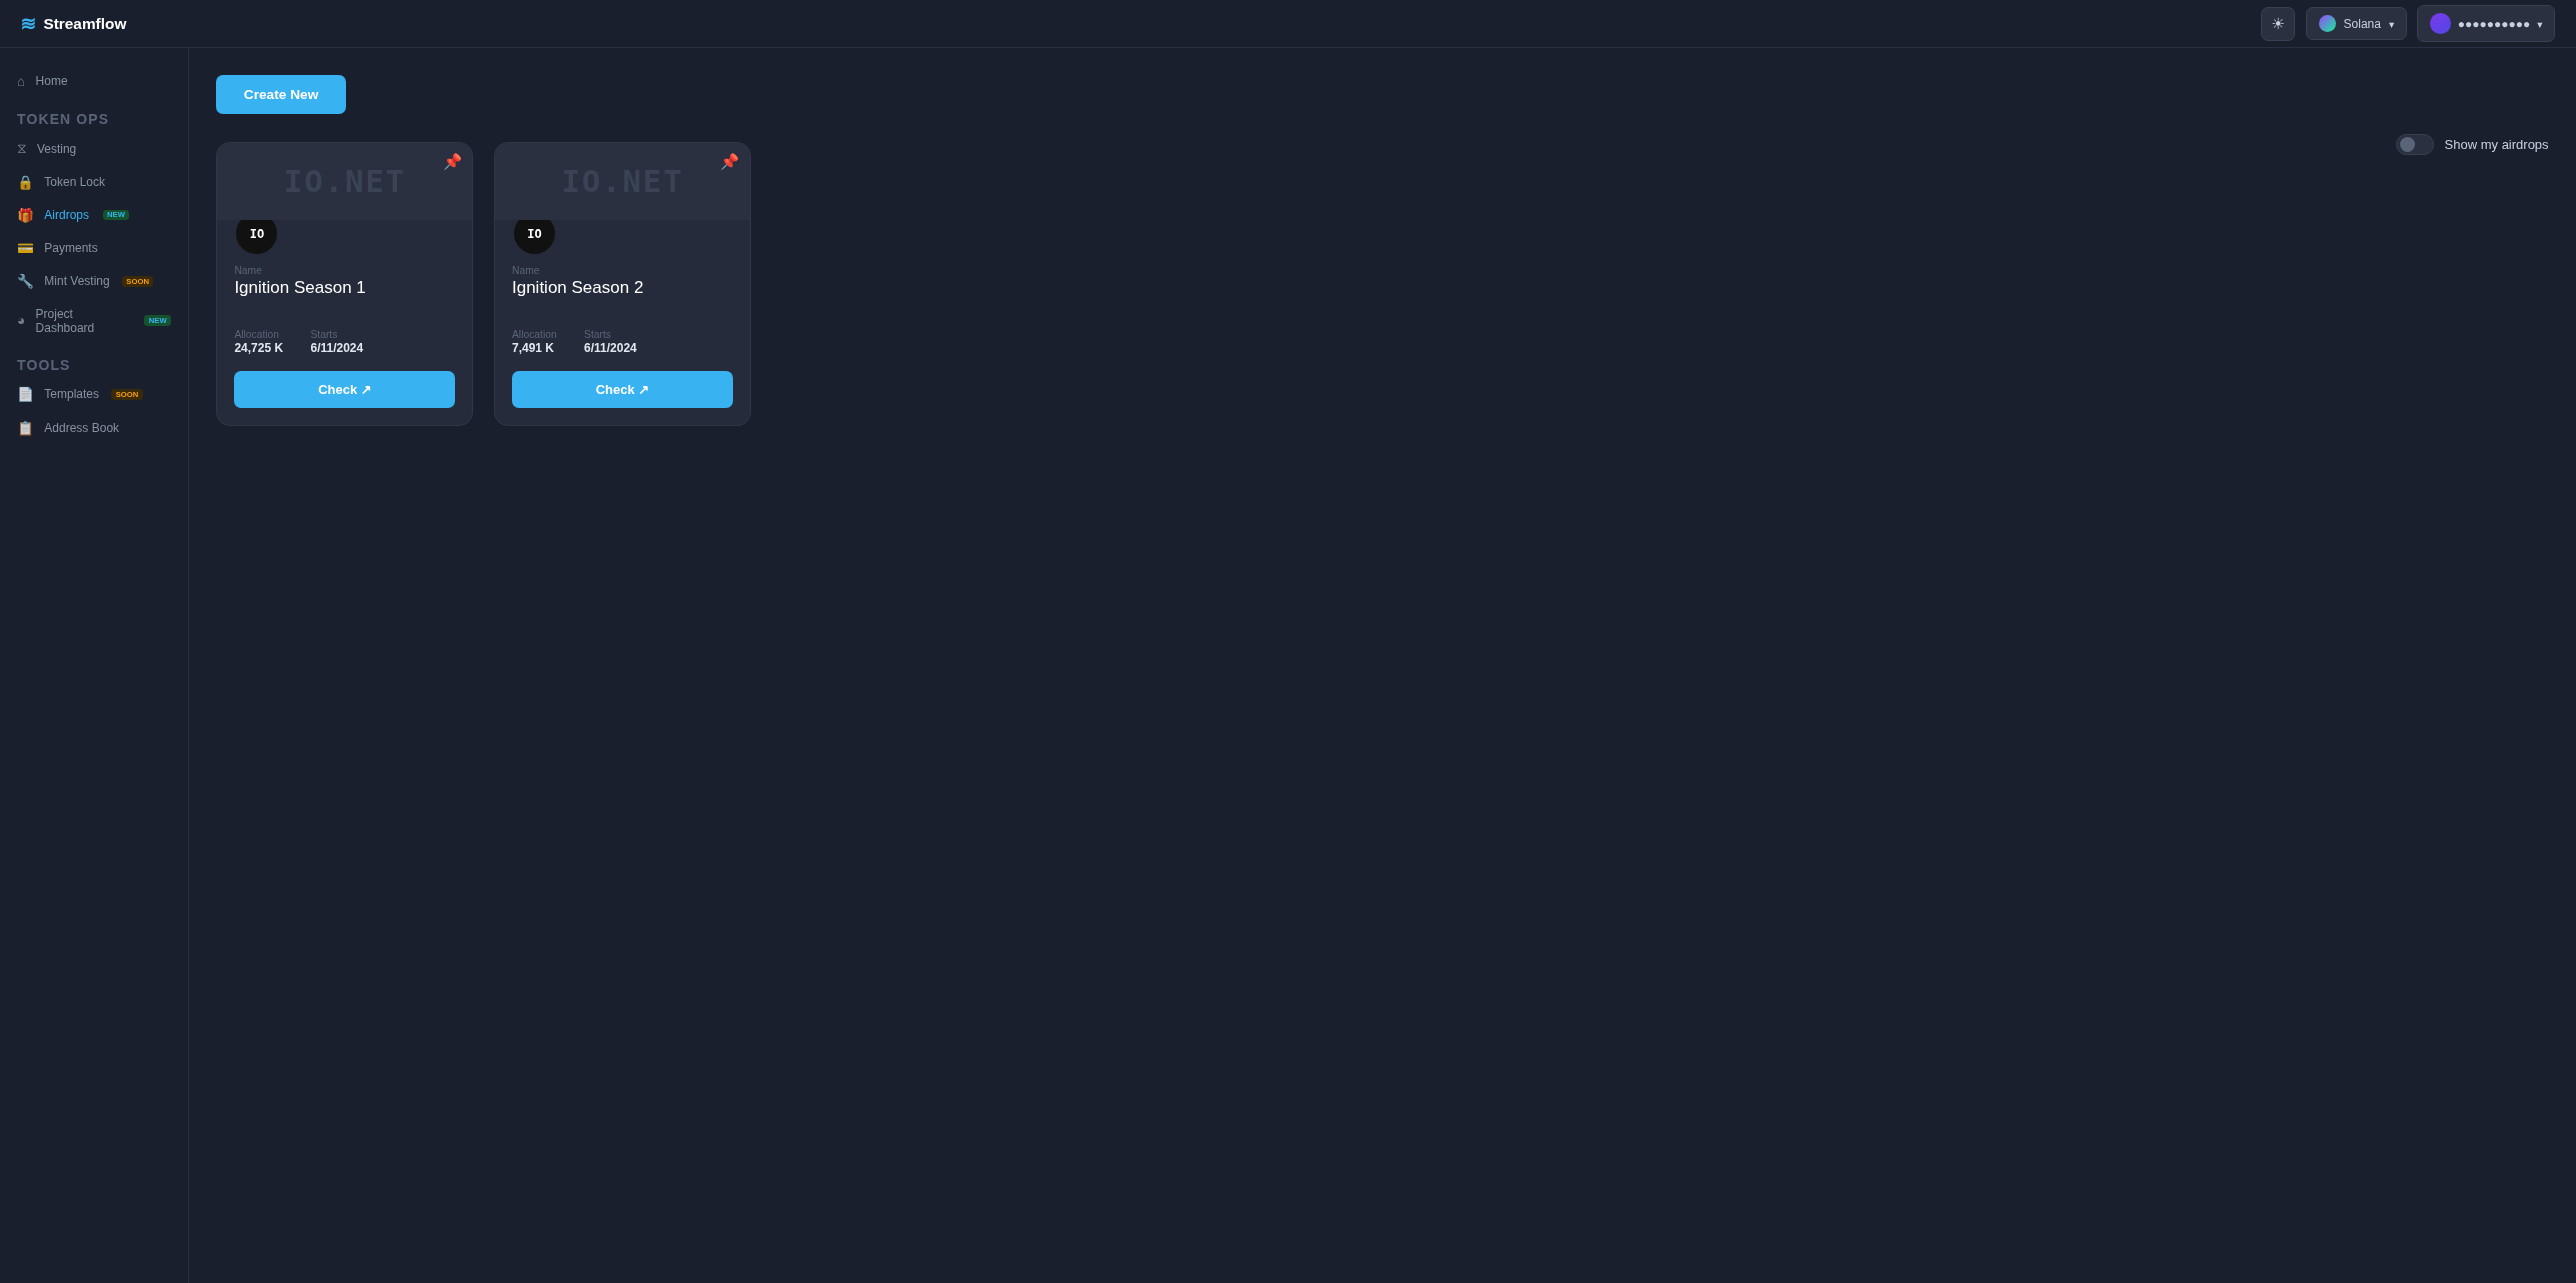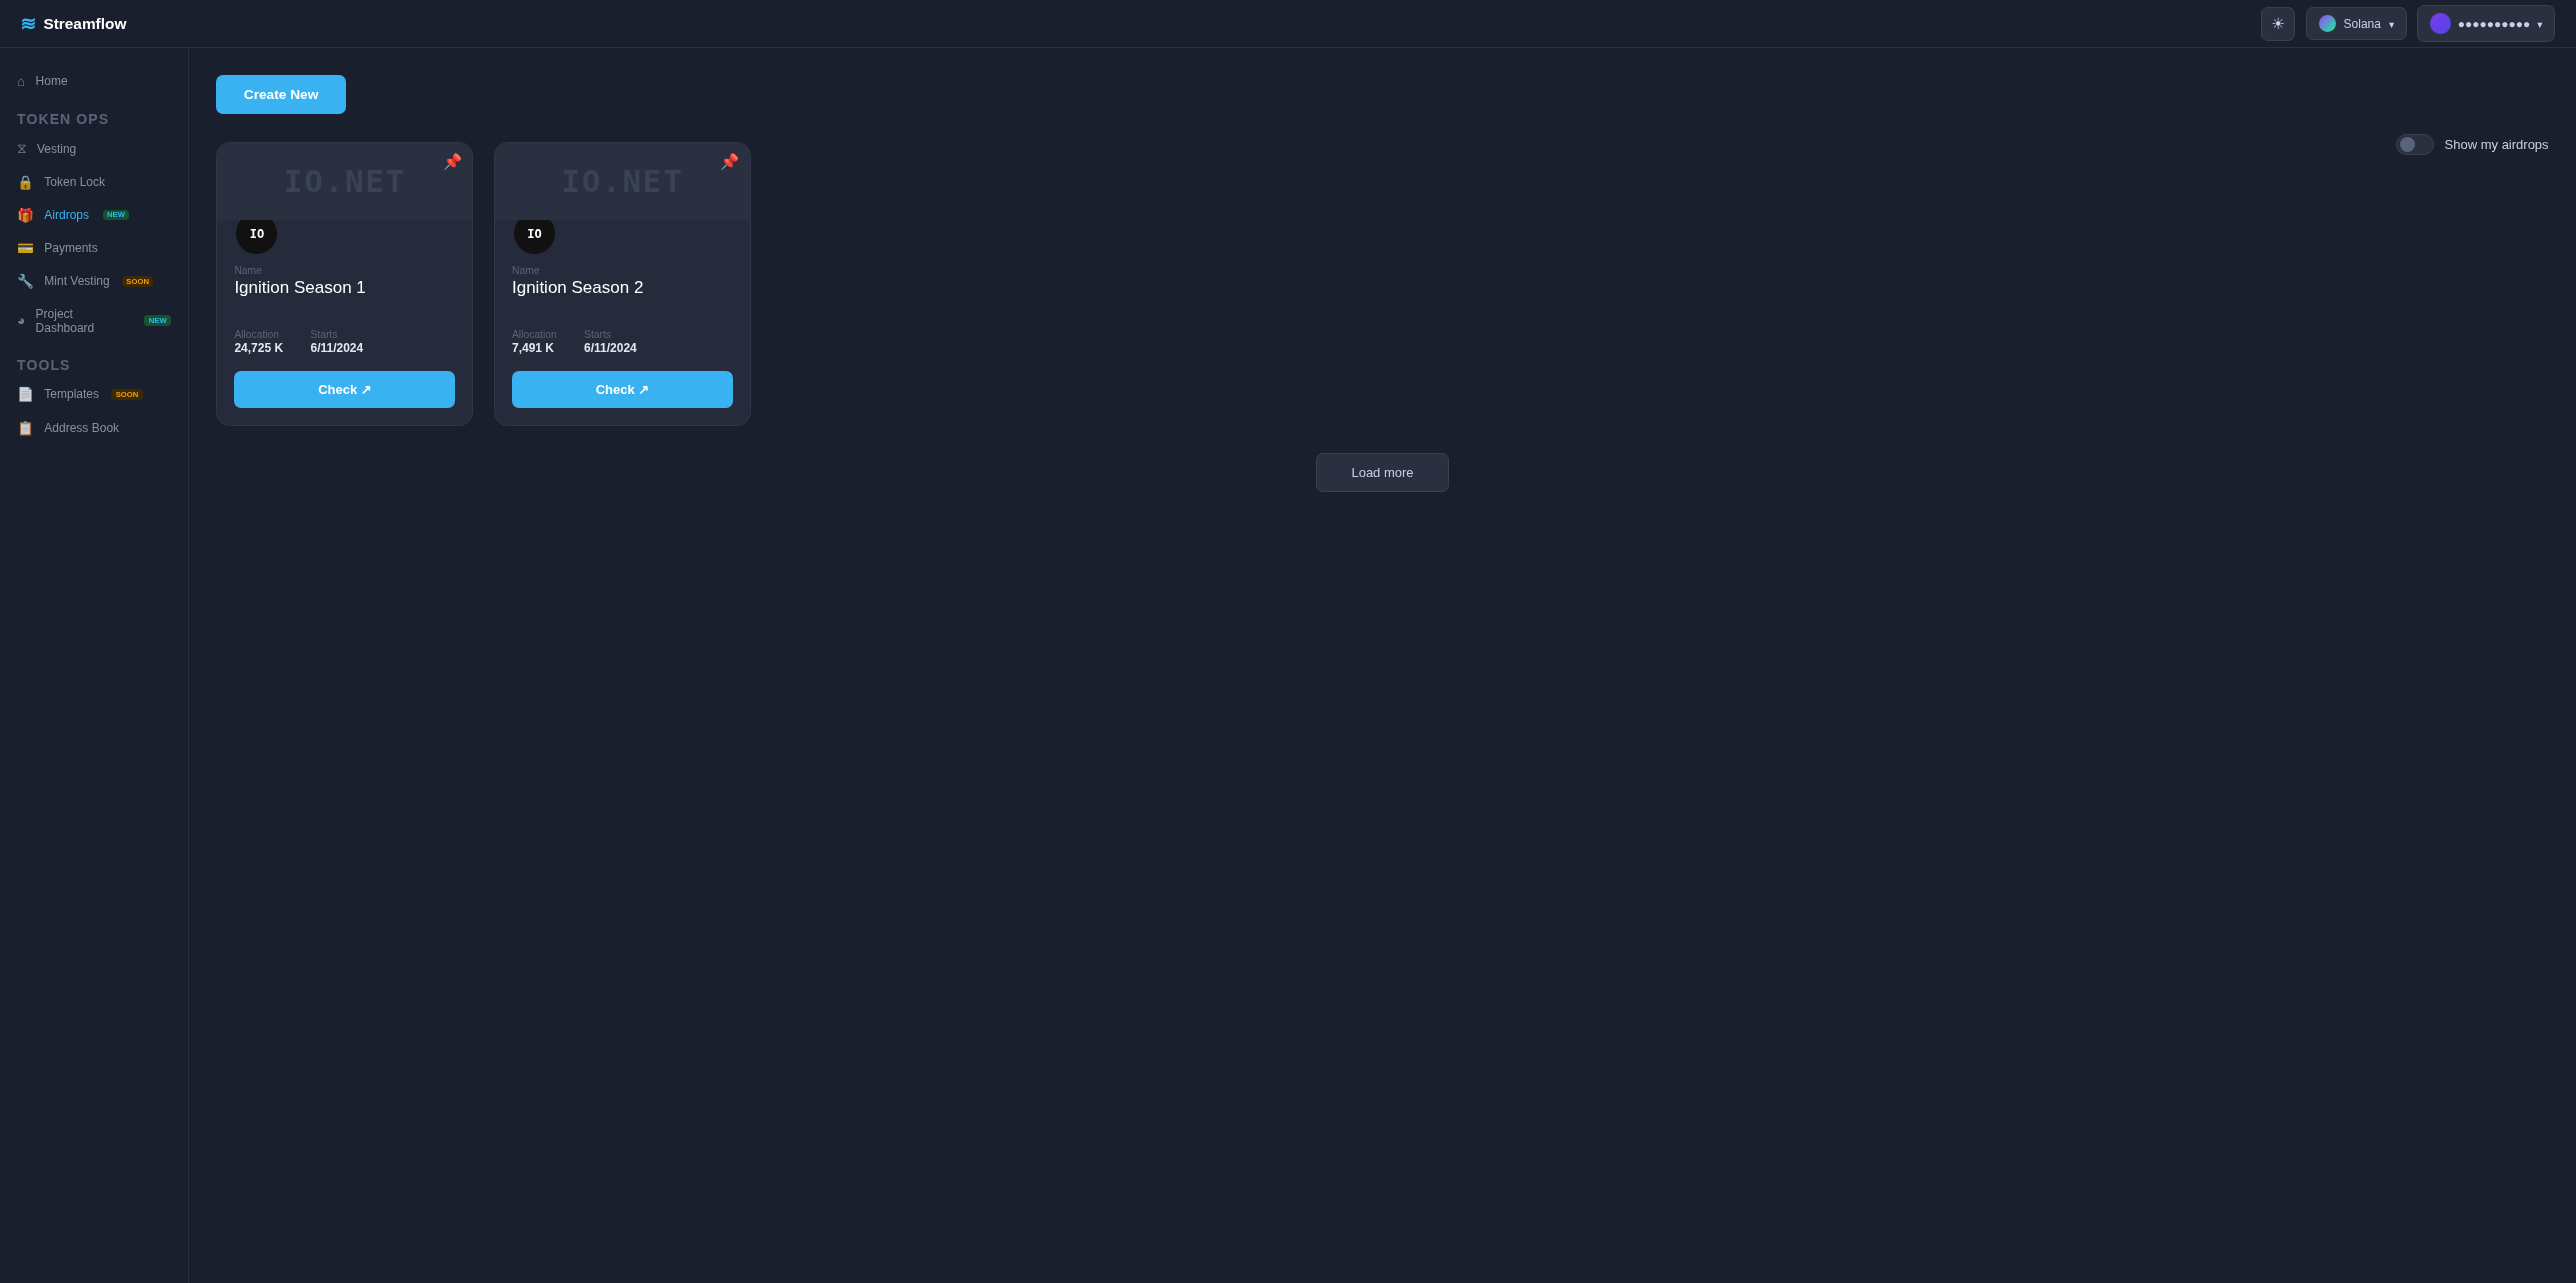--- a/index.html
+++ b/index.html
@@ -472,19 +472,16 @@
               <div class="card-meta-value">6/11/2024</div>
             </div>
           </div>
           <button class="check-btn">Check ↗</button>
         </div>
       </div>
 
     </div>
 
     
-    <div class="load-more-row">
-      <button class="load-more-btn">Load more</button>
-    </div>
 
   </div>
 </div>
 
 
 </body></html>

